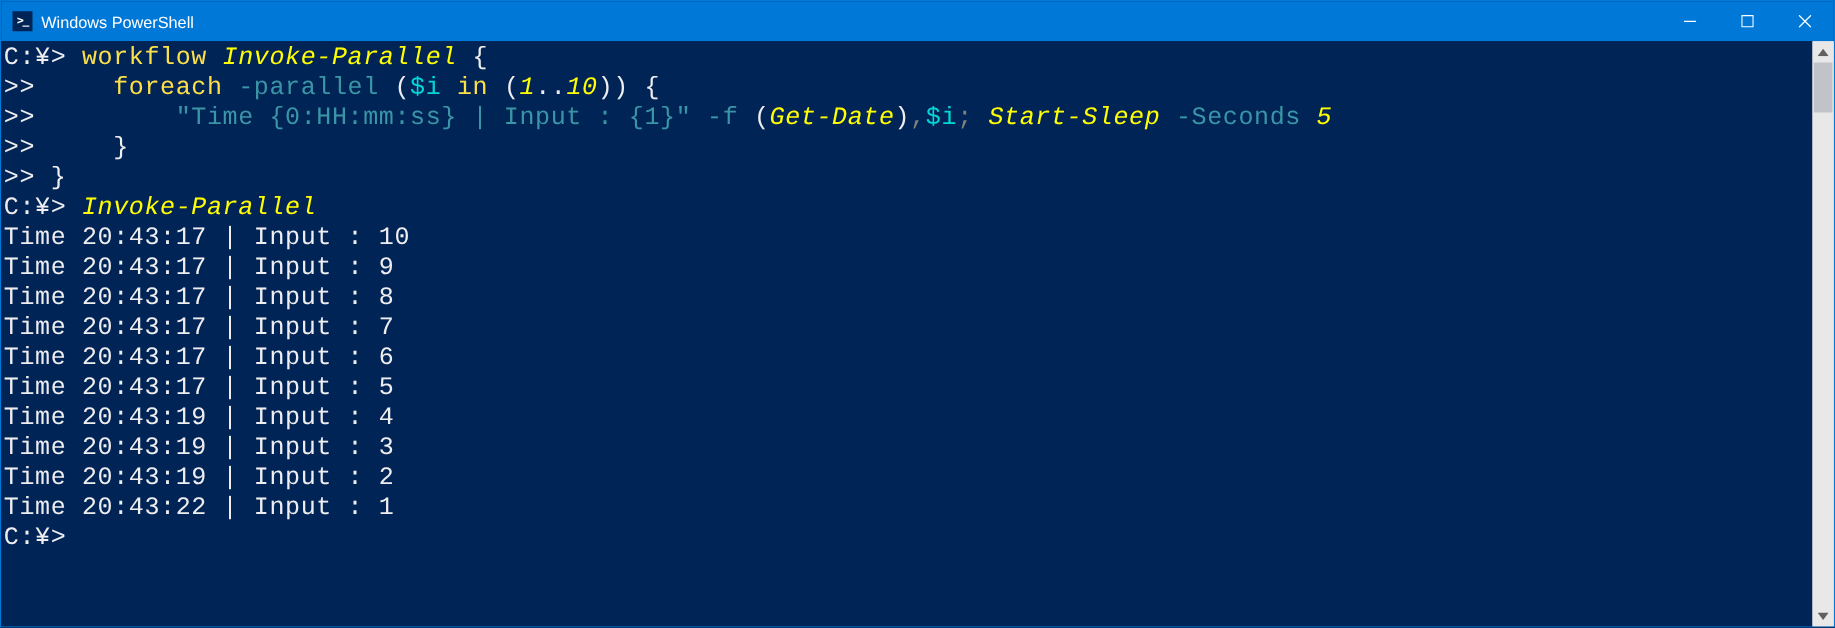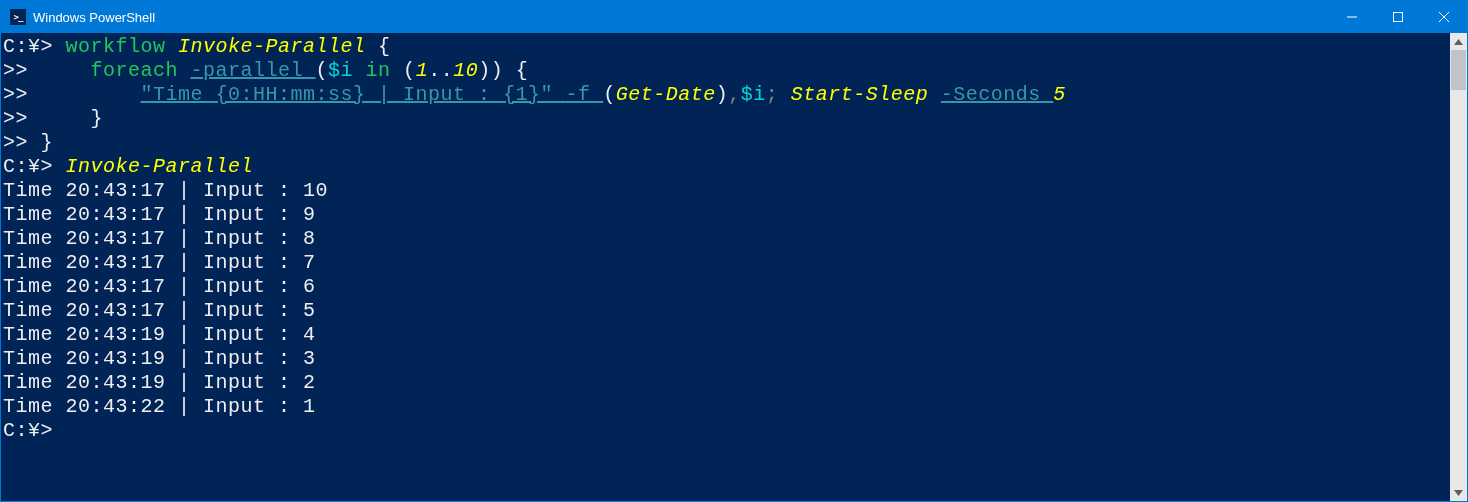--- a/index.html
+++ b/index.html
@@ -81,23 +81,23 @@
   .scroll-thumb {
     position: absolute; top: 0; left: 1px; right: 1px;
     height: 40px;
     background: #c2c3c9;
   }
   .scroll-arrow.down { position: absolute; bottom: 0; }
 
   
   .c-white   { color: #eeedf0; }
   .c-yellow  { color: #ffff00; font-style: italic; }
-  .c-green   { color: #22c55e; }
+  .c-green   { color: #fde047; }
   .c-cyan    { color: #00d7d7; }
-  .c-darkcy  { color: #3a96a6; text-decoration: underline; }
+  .c-darkcy  { color: #3a96a6; }
   .c-gray    { color: #808080; }
 </style>
 </head>
 <body>
 
 <div class="window">
 
   <div class="titlebar">
     <div class="icon-box">
       <div class="ps-icon">&gt;_</div>

